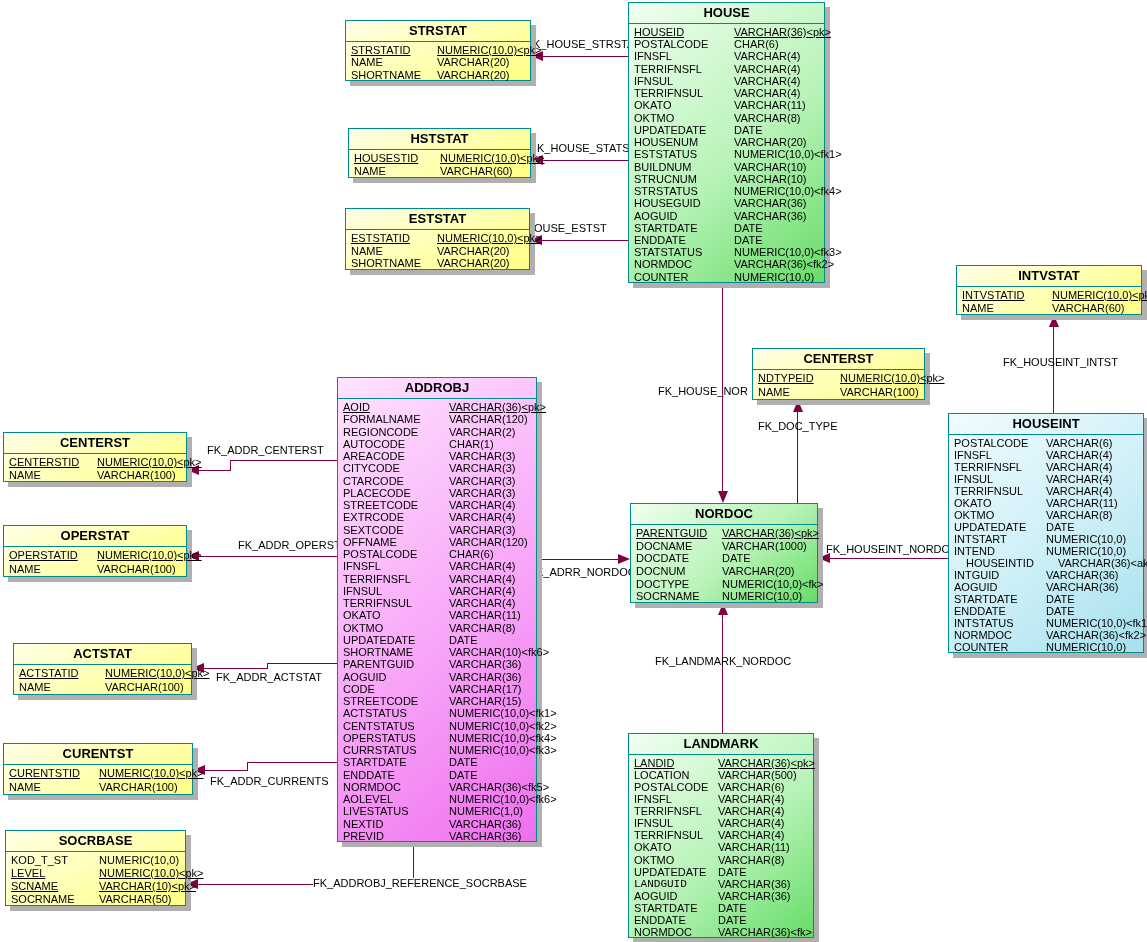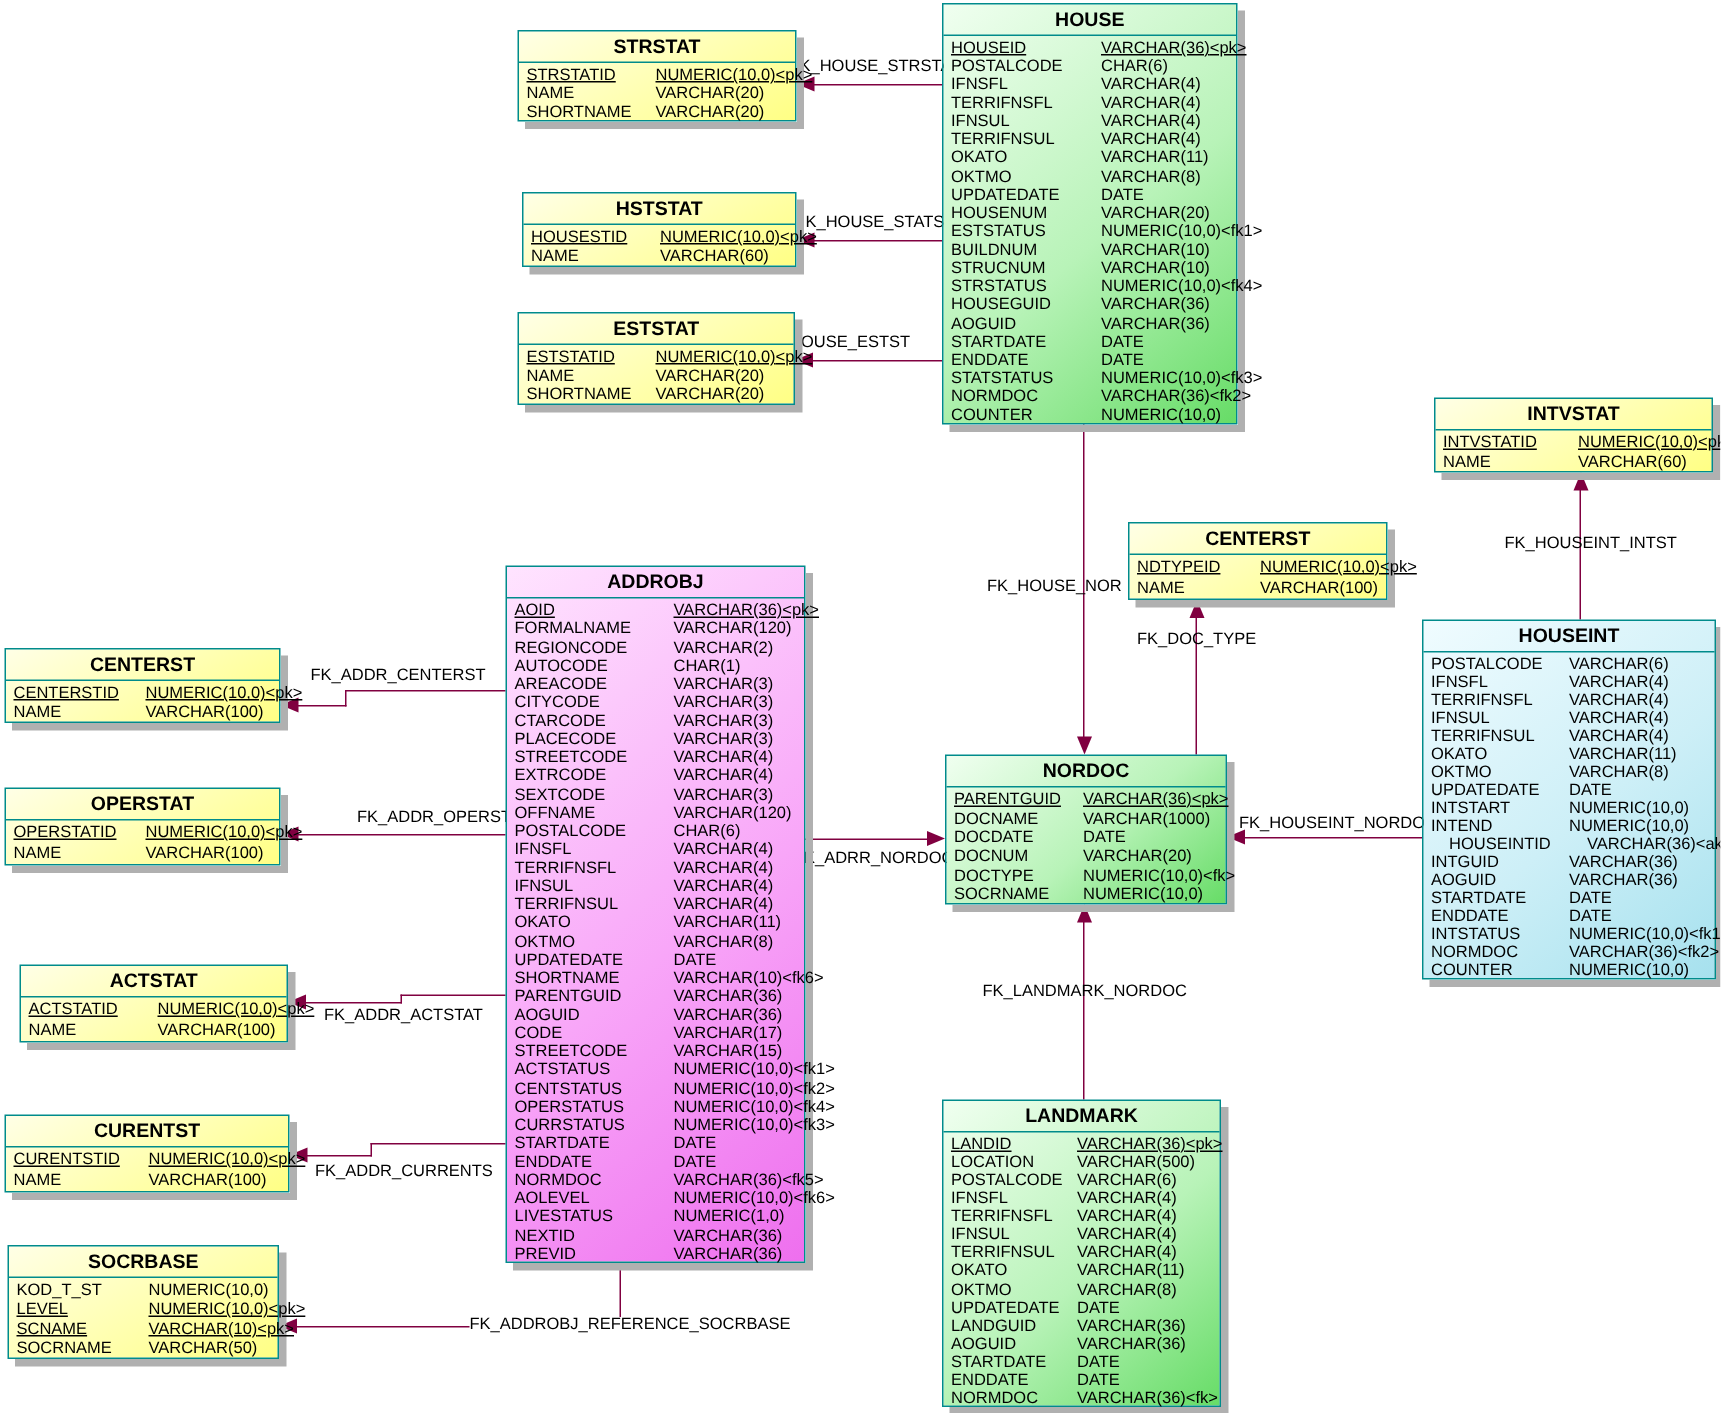--- a/index.html
+++ b/index.html
@@ -508,21 +508,21 @@
         </div>
         <div class="frow" style="height: 12.07px;">
           <div class="fname" style="width: 84px;">OKTMO</div>
           <div class="ftype">VARCHAR(8)</div>
         </div>
         <div class="frow" style="height: 12.07px;">
           <div class="fname" style="width: 84px;">UPDATEDATE</div>
           <div class="ftype">DATE</div>
         </div>
         <div class="frow" style="height: 12.07px;">
-          <div class="fname" style="width: 84px;">LANDGUID</div>
+          <div class="fname" style="width: 84px; font-family: Liberation Mono, monospace;">LANDGUID</div>
           <div class="ftype">VARCHAR(36)</div>
         </div>
         <div class="frow" style="height: 12.07px;">
           <div class="fname" style="width: 84px;">AOGUID</div>
           <div class="ftype">VARCHAR(36)</div>
         </div>
         <div class="frow" style="height: 12.07px;">
           <div class="fname" style="width: 84px;">STARTDATE</div>
           <div class="ftype">DATE</div>
         </div>

